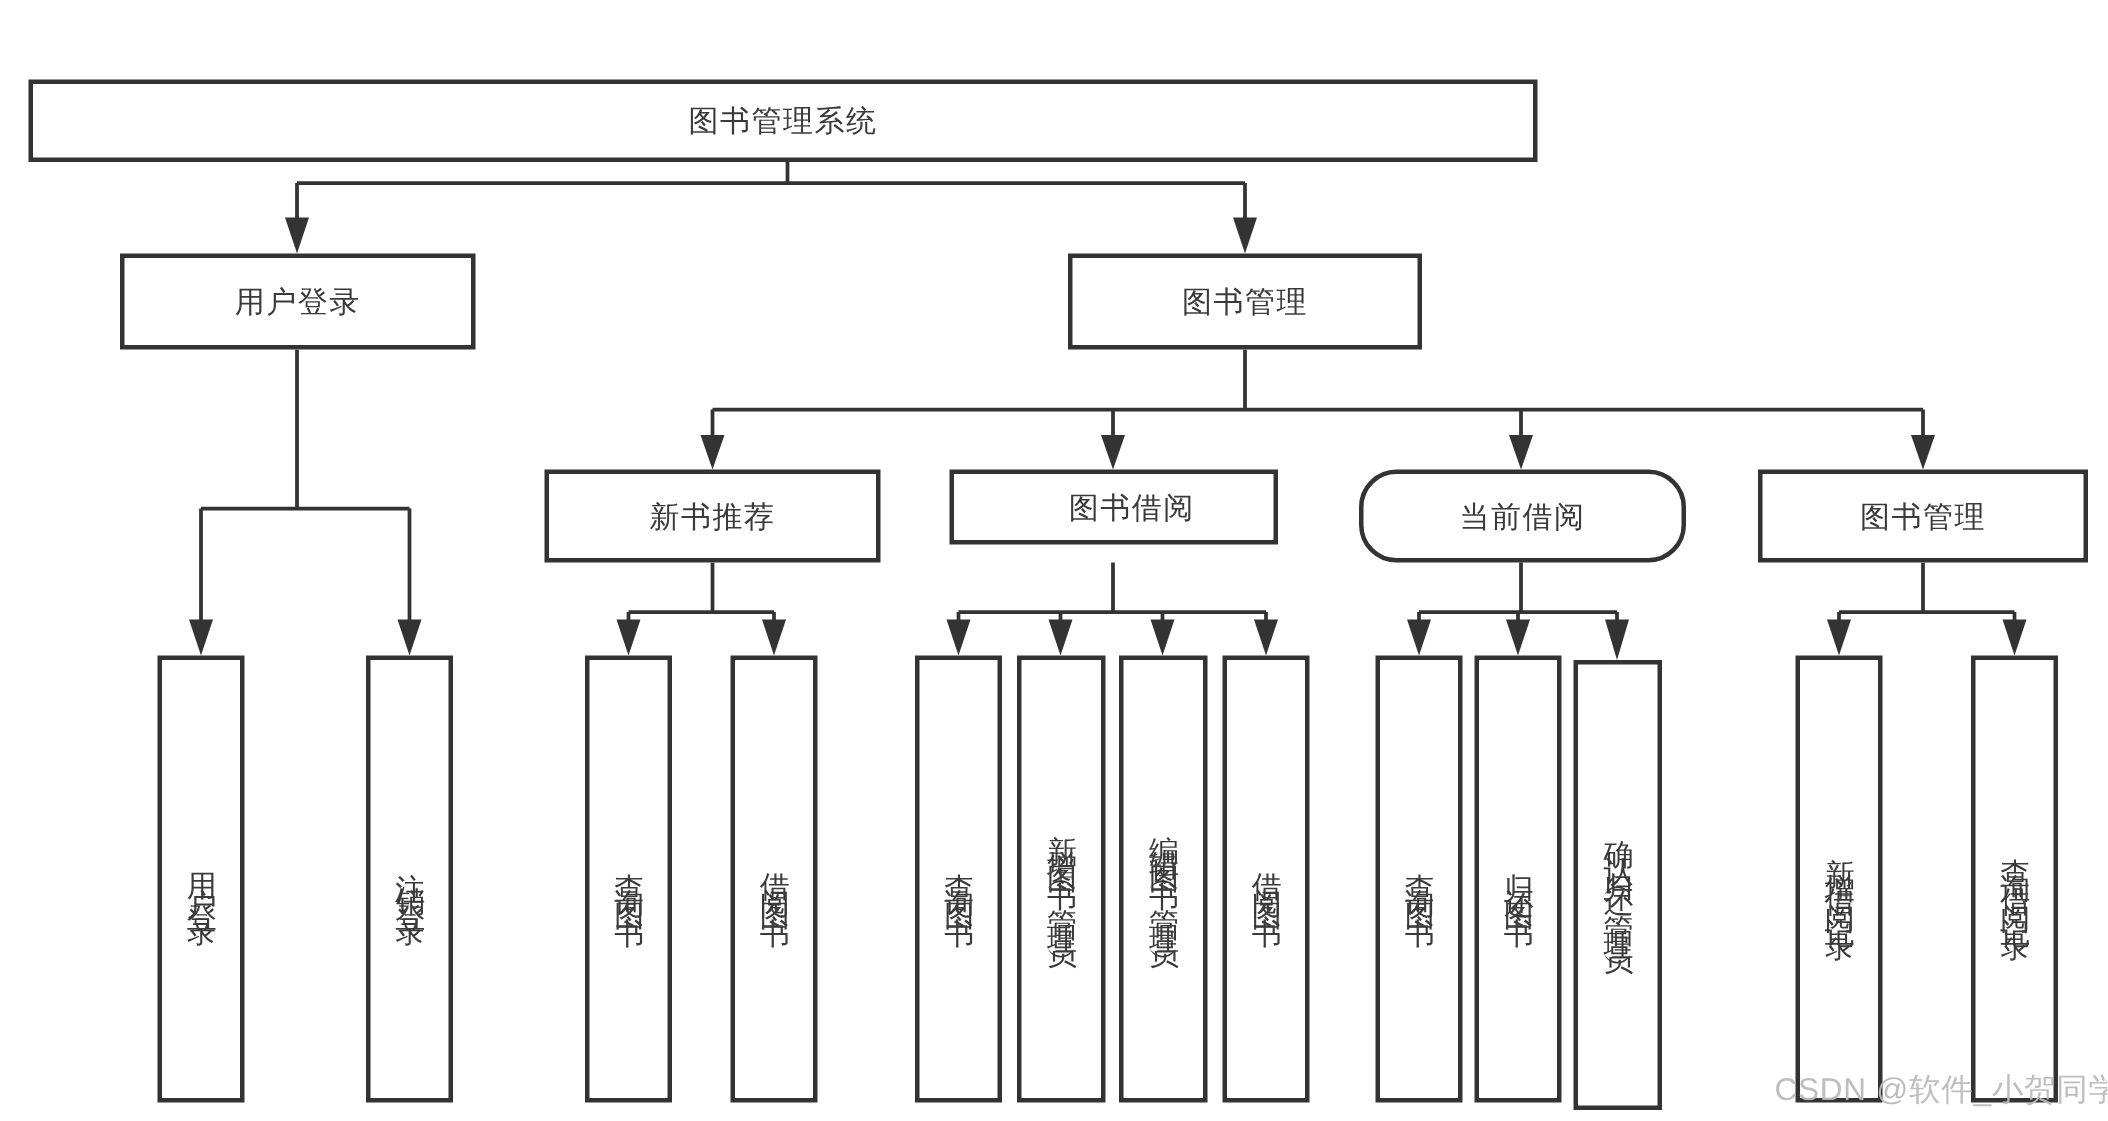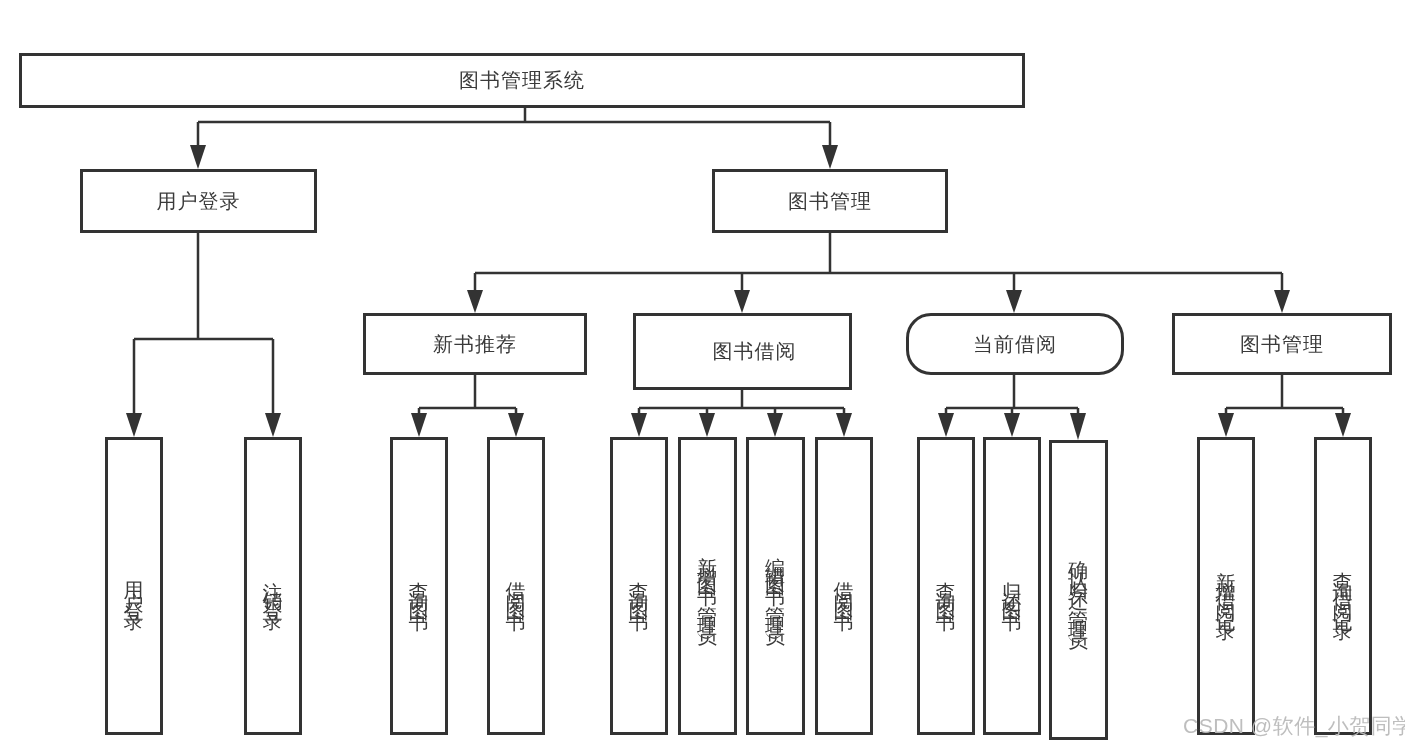--- a/index.html
+++ b/index.html
@@ -117,21 +117,21 @@
   <div class="box" style="left:80px; top:169px; width:237px; height:64px;">
     <span class="lbl">用户登录</span>
   </div>
   <div class="box" style="left:712px; top:169px; width:236px; height:64px;">
     <span class="lbl">图书管理</span>
   </div>
 
   <div class="box" style="left:363px; top:313px; width:224px; height:62px;">
     <span class="lbl">新书推荐</span>
   </div>
-  <div class="box" style="left:633px; top:313px; width:219px; height:77px;padding-left:24px;">
+  <div class="box" style="left:633px; top:313px; width:219px; height:50px;padding-left:24px;">
     <span class="lbl">图书借阅</span>
   </div>
   <div class="box" style="left:906px; top:313px; width:218px; height:62px;border-radius:25px;">
     <span class="lbl">当前借阅</span>
   </div>
   <div class="box" style="left:1172px; top:313px; width:220px; height:62px;">
     <span class="lbl">图书管理</span>
   </div>
 
   <div class="box leaf" style="left:105px; top:437px; width:58px; height:298px;">

